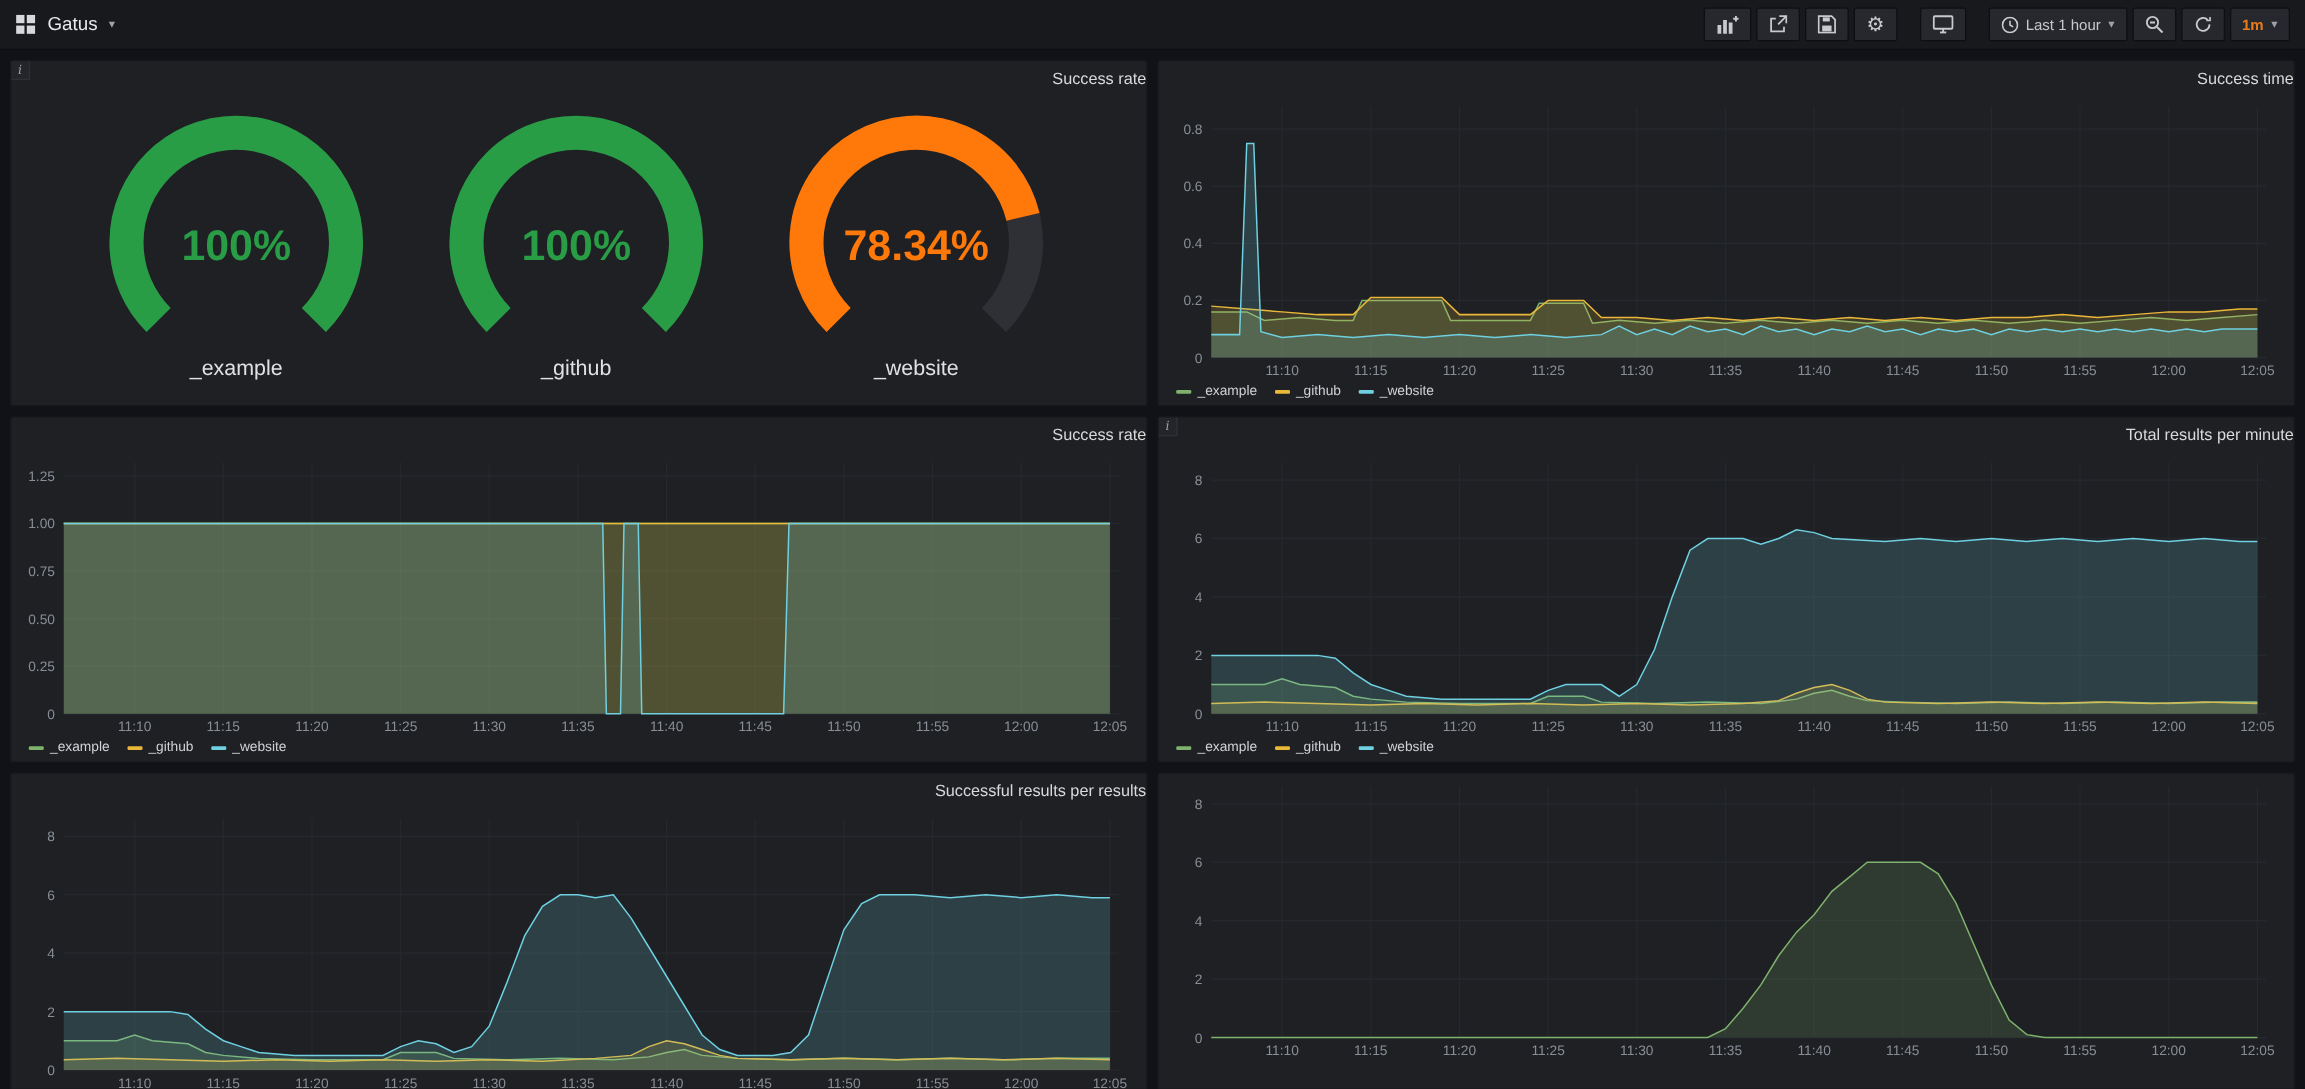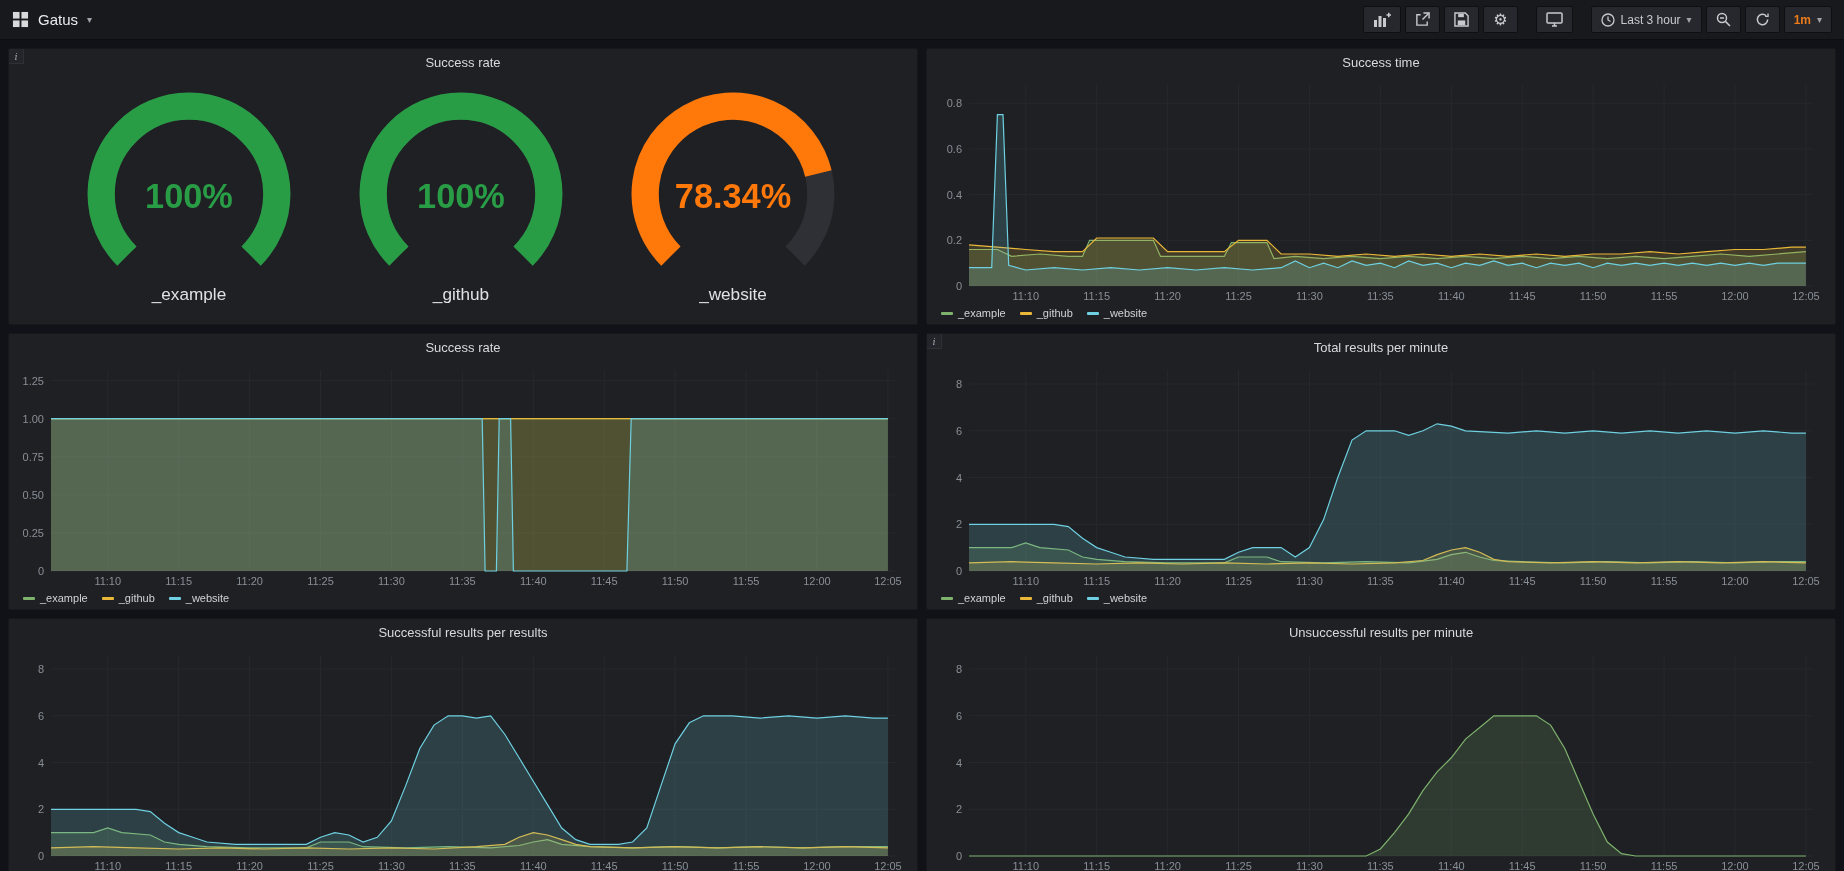--- a/index.html
+++ b/index.html
@@ -16,21 +16,21 @@
     border:1px solid #0e0f12;border-radius:2px;display:flex;align-items:center;
     justify-content:center;gap:6px;color:#c7c9cd;font-size:12px;cursor:pointer;
     font-family:"Liberation Sans",sans-serif}
   .group-gap{width:10px}
   .gear-glyph{font-family:"DejaVu Sans",sans-serif;font-size:16px;color:#c7c9cd;line-height:1}
   .accent{color:#eb7b18;font-weight:700}
   
   .dash{display:grid;grid-template-columns:1fr 1fr;grid-auto-rows:277px;gap:8px;padding:8px}
   .panel{background:#1e2024;position:relative;display:flex;flex-direction:column;
     border:1px solid #17181b;border-radius:2px}
-  .panel-header{height:26px;display:flex;align-items:center;justify-content:center;flex:none}
+  .panel-header{height:26px;display:flex;align-items:center;justify-content:flex-end;flex:none}
   .panel-title{font-size:13px;font-weight:500;color:#d8d9da;cursor:pointer}
   .panel-body{flex:1;display:flex;flex-direction:column;min-height:0;padding:0 8px 2px 4px}
   .chart{flex:1;min-height:0}
   .legend{height:18px;flex:none;display:flex;align-items:center;gap:14px;
     padding-left:10px;font-size:11px;color:#d0d2d6}
   .legend-item{display:flex;align-items:center;gap:5px;cursor:pointer}
   .swatch{width:12px;height:3px;border-radius:1px;display:inline-block}
   .corner-info{position:absolute;top:0;left:0;width:15px;height:15px;background:#23252a;
     color:#9fa2a8;font-size:10px;font-style:italic;display:flex;align-items:center;
     justify-content:center;border-right:1px solid #2e3036;border-bottom:1px solid #2e3036;
@@ -94,21 +94,21 @@
           <rect x="1" y="1" width="15" height="10" rx="1"></rect>
           <path d="M6 14h5M8.5 11v2.5"></path>
         </svg>
     </button>
     <span class="group-gap"></span>
     <button class="nav-btn">
       <svg width="14" height="14" viewBox="0 0 14 14" fill="none" stroke="#c7c9cd" stroke-width="1.3">
           <circle cx="7" cy="7" r="6"></circle>
           <path d="M7 3.5V7l2.5 1.5"></path>
         </svg>
-      <span>Last 3 hour</span>
+      <span>Last 1 hour</span>
       <span class="caret">▾</span>
     </button>
     <button class="nav-btn">
       <svg width="15" height="15" viewBox="0 0 15 15" fill="none" stroke="#c7c9cd" stroke-width="1.5">
           <circle cx="6" cy="6" r="4.5"></circle>
           <path d="M9.6 9.6L14 14"></path>
           <path d="M4 6h4"></path>
         </svg>
     </button>
     <button class="nav-btn">
@@ -409,23 +409,20 @@
             <polyline points="38.0,202.8 80.6,201.7 123.1,202.8 165.7,204.0 208.2,202.8 250.8,204.0 293.3,202.8 335.9,204.0 378.4,202.8 421.0,204.0 463.5,201.7 491.9,199.3 506.1,192.3 520.3,187.6 534.5,190.0 548.7,194.6 562.8,199.3 577.0,201.7 619.6,202.8 662.1,201.7 704.7,202.8 747.2,201.7 789.8,202.8 832.4,201.7 874.9,202.8" fill="none" stroke="#EAB839" stroke-width="1.2"></polyline>
             <polygon points="38.0,211.0 38.0,164.3 123.1,164.3 137.3,166.6 151.5,178.3 165.7,187.6 179.8,192.3 194.0,197.0 222.4,199.3 293.3,199.3 307.5,192.3 321.7,187.6 335.9,190.0 350.1,197.0 364.3,192.3 378.4,175.9 392.6,140.9 406.8,103.5 421.0,80.1 435.2,70.8 449.4,70.8 463.5,73.1 477.7,70.8 491.9,89.5 506.1,112.8 520.3,136.2 534.5,159.6 548.7,183.0 562.8,194.6 577.0,199.3 605.4,199.3 619.6,197.0 633.8,183.0 647.9,140.9 662.1,98.8 676.3,77.8 690.5,70.8 718.9,70.8 747.2,73.1 775.6,70.8 804.0,73.1 832.4,70.8 860.7,73.1 874.9,73.1 874.9,211.0" fill="#6ED0E0" fill-opacity="0.18"></polygon>
             <polyline points="38.0,164.3 123.1,164.3 137.3,166.6 151.5,178.3 165.7,187.6 179.8,192.3 194.0,197.0 222.4,199.3 293.3,199.3 307.5,192.3 321.7,187.6 335.9,190.0 350.1,197.0 364.3,192.3 378.4,175.9 392.6,140.9 406.8,103.5 421.0,80.1 435.2,70.8 449.4,70.8 463.5,73.1 477.7,70.8 491.9,89.5 506.1,112.8 520.3,136.2 534.5,159.6 548.7,183.0 562.8,194.6 577.0,199.3 605.4,199.3 619.6,197.0 633.8,183.0 647.9,140.9 662.1,98.8 676.3,77.8 690.5,70.8 718.9,70.8 747.2,73.1 775.6,70.8 804.0,73.1 832.4,70.8 860.7,73.1 874.9,73.1" fill="none" stroke="#6ED0E0" stroke-width="1.2"></polyline>
           </svg>
         </div>
 
     </div>
   </section>
 
   <section class="panel">
-    <header class="panel-header">
-      <h2 class="panel-title">Unsuccessful results per minute</h2>
-    </header>
     <div class="panel-body">
       <div class="chart">
           <svg width="896" height="229" class="chart-svg">
             <line x1="94.73949579831933" y1="10" x2="94.73949579831933" y2="211" class="grid"></line>
             <text x="94.73949579831933" y="225" text-anchor="middle">11:10</text>
             <line x1="165.66386554621846" y1="10" x2="165.66386554621846" y2="211" class="grid"></line>
             <text x="165.66386554621846" y="225" text-anchor="middle">11:15</text>
             <line x1="236.58823529411765" y1="10" x2="236.58823529411765" y2="211" class="grid"></line>
             <text x="236.58823529411765" y="225" text-anchor="middle">11:20</text>
             <line x1="307.5126050420168" y1="10" x2="307.5126050420168" y2="211" class="grid"></line>

